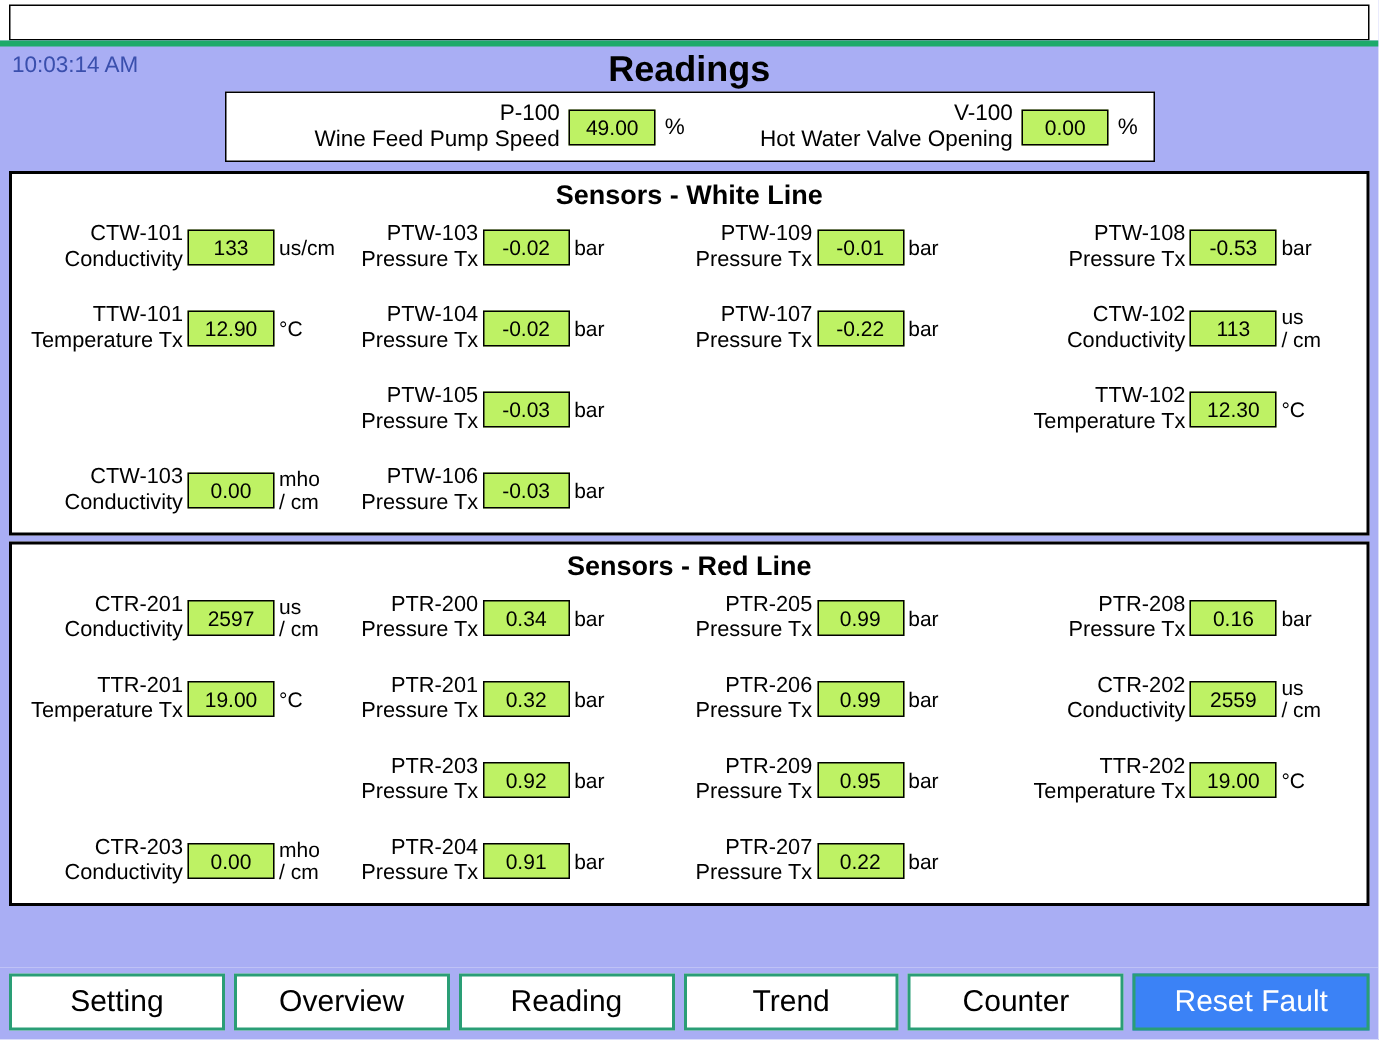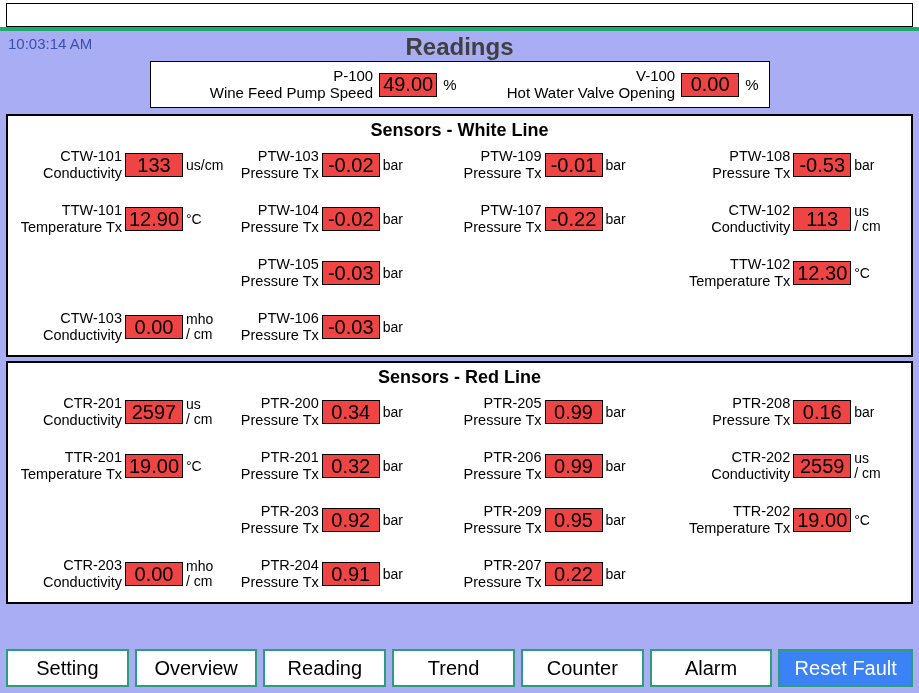--- a/index.html
+++ b/index.html
@@ -7,35 +7,35 @@
 
   .app { width: 919px; height: 693px; display: flex; flex-direction: column; }
 
   
   .topbar { height: 24px; border: 1px solid #000; background: #fff; margin: 3px 6px 0 6px; }
 
   
   .header-area { background: #a9aef4; padding: 2px 2px 6px 2px; border-top: 4px solid #1eaa6a; }
   .time-row { display: flex; align-items: flex-start; }
   .time { color: #3a4fad; font-size: 15px; padding: 2px 0 0 6px; width: 160px; }
-  .title { flex: 1; text-align: center; font-weight: bold; font-size: 24px; color: #404040; }
+  .title { flex: 1; text-align: center; font-weight: bold; font-size: 24px; color: #000000; }
   .title-right-spacer { width: 160px; }
 
   .speed-box {
     background: #fff; border: 1px solid #000; margin: 0 auto; width: 620px;
     display: flex; align-items: center; padding: 6px 10px; gap: 6px;
     font-size: 15px;
   }
   .speed-group { display: flex; align-items: center; gap: 6px; }
   .speed-group .lbl { text-align: right; line-height: 1.1; }
   .speed-group .lbl .l1 { display: block; }
 
   .val-box {
-    background: #ef4444; border: 1px solid #000; width: 58px; height: 24px;
-    display: flex; align-items: center; justify-content: center; font-size: 20px;
+    background: #bef264; border: 1px solid #000; width: 58px; height: 24px;
+    display: flex; align-items: center; justify-content: center; font-size: 14px;
   }
 
   
   .panels { background: #a9aef4; padding: 0 6px 6px 6px; flex: 1; display: flex; flex-direction: column; gap: 4px; }
   .panel { background: #fff; border: 2px solid #000; padding: 4px 6px 6px 6px; }
   .panel-title { text-align: center; font-weight: bold; font-size: 18px; margin-bottom: 2px; }
 
   .grid {
     display: grid;
     grid-template-columns: repeat(4, 1fr);
@@ -336,17 +336,16 @@
     </div>
 
   </div>
 
   <div class="nav">
     <div class="nav-btn">Setting</div>
     <div class="nav-btn">Overview</div>
     <div class="nav-btn">Reading</div>
     <div class="nav-btn">Trend</div>
     <div class="nav-btn">Counter</div>
-    <div class="nav-btn">Alarm</div>
     <div class="nav-btn reset">Reset Fault</div>
   </div>
 
 </div>
 
 </body></html>

